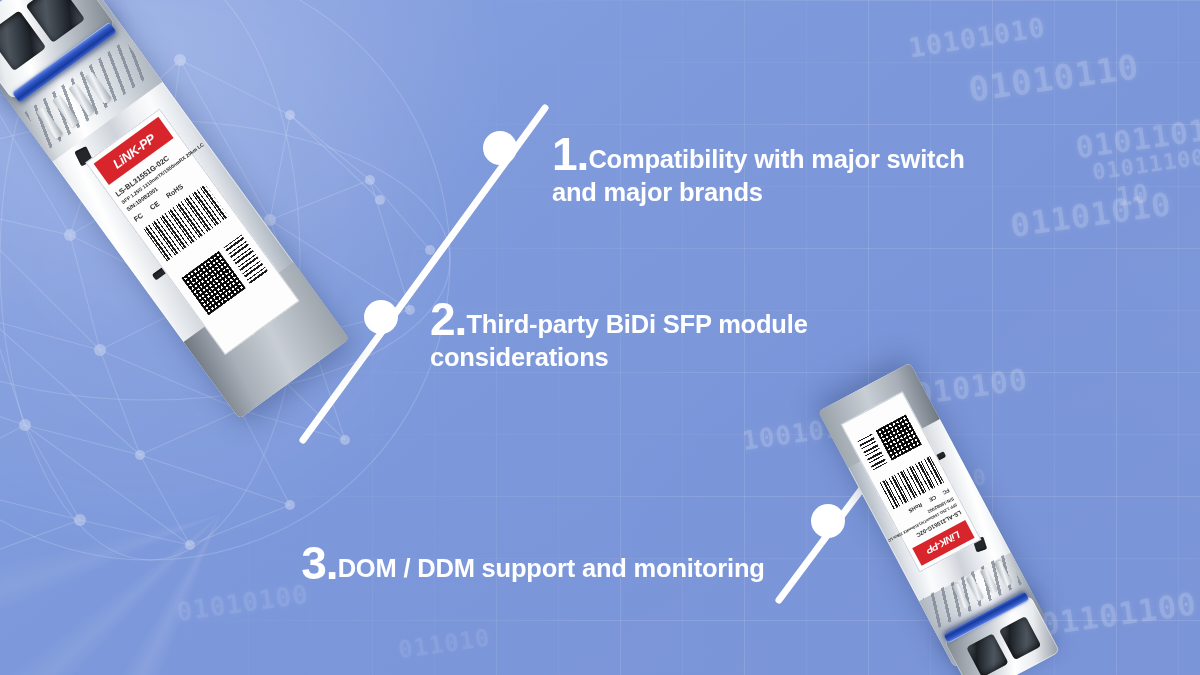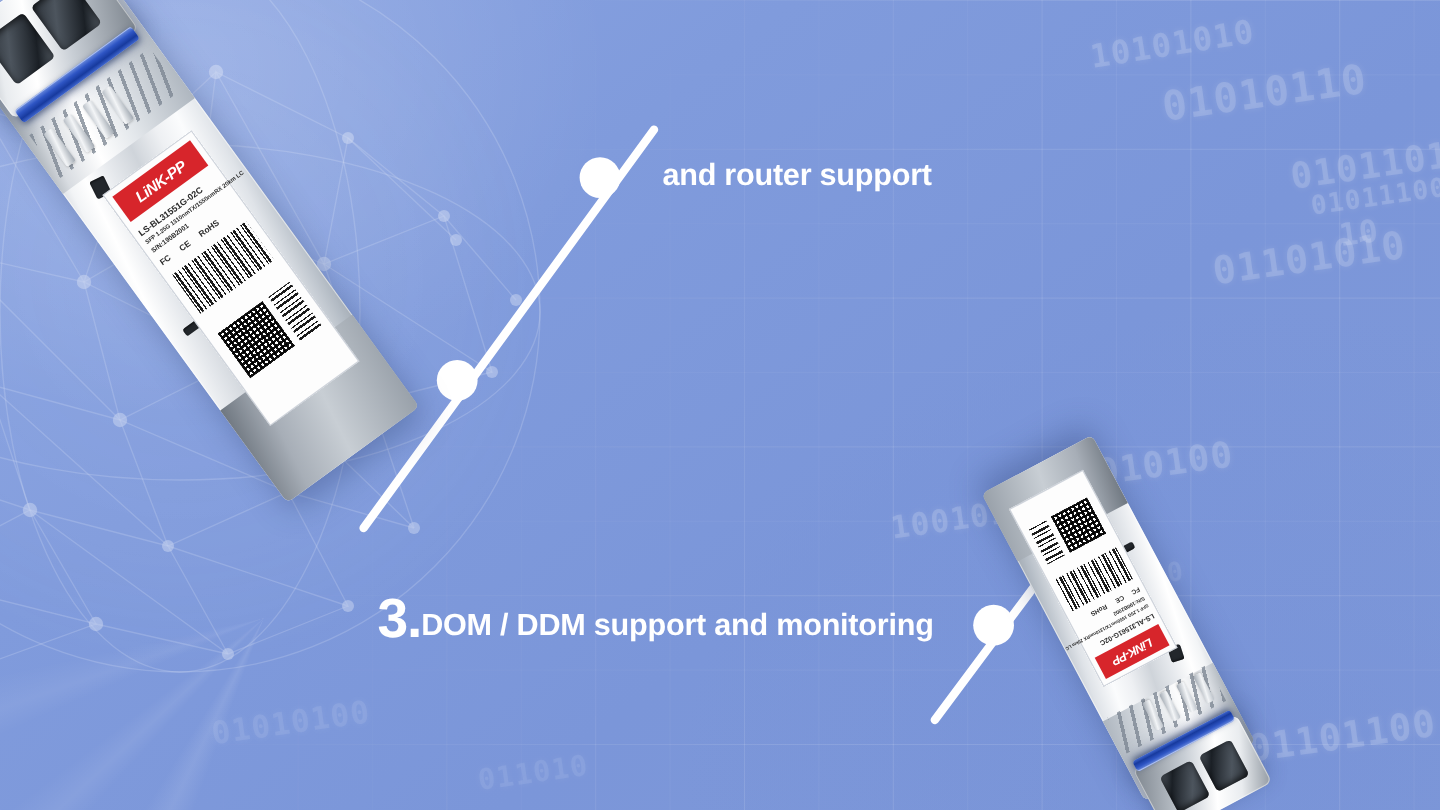--- a/index.html
+++ b/index.html
@@ -315,23 +315,32 @@
         <div class="lbl-txt" style="left:36px;top:56px;font-size:5.4px;font-weight:700;">RoHS</div>
         <div class="barcode" style="left:6px;top:68px;width:58px;height:30px;"></div>
         <div class="qrcode" style="left:8px;top:112px;width:34px;height:34px;"></div>
         <div class="barcode" style="left:47px;top:112px;width:16px;height:34px;
                     background:repeating-linear-gradient(to bottom,#1b1b1b 0 1px, transparent 1px 3px,#1b1b1b 3px 5px, transparent 5px 8px);"></div>
       </div>
     </div>
   </div>
 
   <div class="item" id="item-1">
-    <span class="row txt">and router support</span>
-  </div>
-
+    <span class="row">
+      <span class="num">1.</span><span class="txt lead">Compatibility with major switch</span>
+    </span>
+    <span class="row txt">and major brands</span>
+  </div>
+
+  <div class="item" id="item-2">
+    <span class="row">
+      <span class="num">2.</span><span class="txt lead">Third-party BiDi SFP module</span>
+    </span>
+    <span class="row txt">considerations</span>
+  </div>
 
   <div class="item" id="item-3">
-    <span class="row" style="text-align:right;display:block;">
+    <span class="row" style="text-align:center;display:block;margin-top:48px;">
       <span class="num">3.</span><span class="txt lead">DOM / DDM support and monitoring</span>
     </span>
   </div>
 
 </div>
 
 </body></html>

